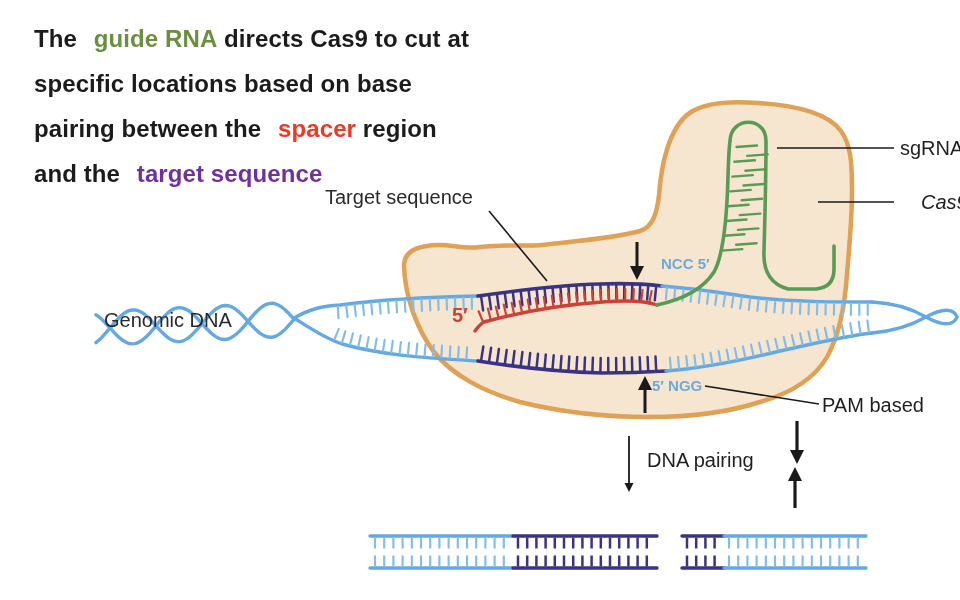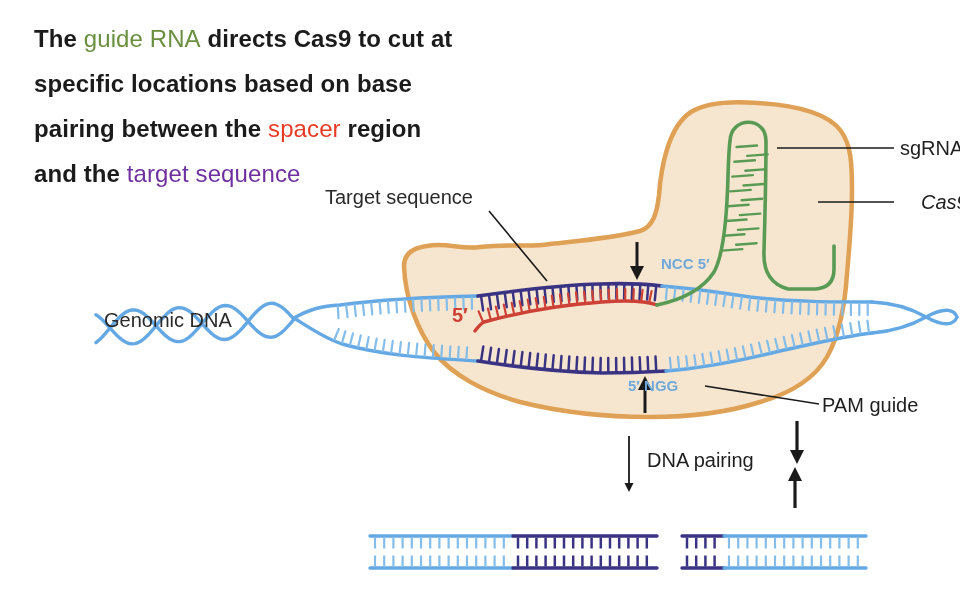--- a/index.html
+++ b/index.html
@@ -4,21 +4,21 @@
 <style>
   html,body{margin:0;padding:0;background:#ffffff;}
   body{width:960px;height:600px;position:relative;overflow:hidden;
        font-family:"Liberation Sans", sans-serif;}
   #stage{position:absolute;left:0;top:0;width:960px;height:600px;}
   svg{position:absolute;left:0;top:0;}
   .lbl{position:absolute;white-space:nowrap;color:#1f1f1f;
        font-family:"Liberation Sans", sans-serif;}
   #intro-text{position:absolute;left:34px;top:16px;width:500px;
       font-size:24px;line-height:45px;font-weight:600;letter-spacing:.1px;}
-  #intro-text .hl{font-weight:400;}
+  #intro-text .hl{font-weight:700;margin-left:10px;}
   .small-seq{font-size:15px;font-weight:700;}
   .callout{font-size:20px;}
 </style>
 </head>
 <body>
 
 <div id="stage">
 
   <svg width="960" height="600" viewBox="0 0 960 600">
 
@@ -368,16 +368,16 @@
   </svg>
 
   <div id="intro-text"><span style="color: rgb(27, 27, 27);">The </span><span class="hl" style="color: rgb(106, 143, 63);">guide RNA</span><span style="color: rgb(27, 27, 27);"> directs Cas9 to cut at</span><br><span style="color: rgb(27, 27, 27);">specific locations based on base</span><br><span style="color: rgb(27, 27, 27);">pairing between the </span><span class="hl" style="color: rgb(232, 59, 37);">spacer</span><span style="color: rgb(27, 27, 27);"> region</span><br><span style="color: rgb(27, 27, 27);">and the </span><span class="hl" style="color: rgb(112, 48, 160);">target sequence</span></div>
 
   <div class="lbl callout" style="left:325px;top:186px;color:#2a2a2a;">Target sequence</div>
   <div class="lbl callout" style="left:104px;top:278px;color:#2a2a2a;margin-top:31px;">Genomic DNA</div>
   <div class="lbl callout" style="left:900px;top:137px;">sgRNA</div>
   <div class="lbl callout" style="left:921px;top:191px;font-style:italic;">Cas9</div>
   <div class="lbl small-seq" style="left: 661px; top: 255px; color: rgb(111, 169, 220);">NCC 5′</div>
   <div class="lbl" style="left: 452px; top: 304px; font-size: 20px; font-weight: 600; color: rgb(205, 65, 55);">5′</div>
-  <div class="lbl small-seq" style="left: 628px; top: 377px; color: rgb(111, 169, 220);">5′ NGG</div>
-  <div class="lbl callout" style="left:822px;top:394px;">PAM guide</div>
+  <div class="lbl small-seq" style="left: 652px; top: 377px; color: rgb(111, 169, 220);">5′ NGG</div>
+  <div class="lbl callout" style="left:822px;top:394px;">PAM based</div>
   <div class="lbl callout" style="left:647px;top:449px;">DNA pairing</div>
 </div>
 
 </body></html>

